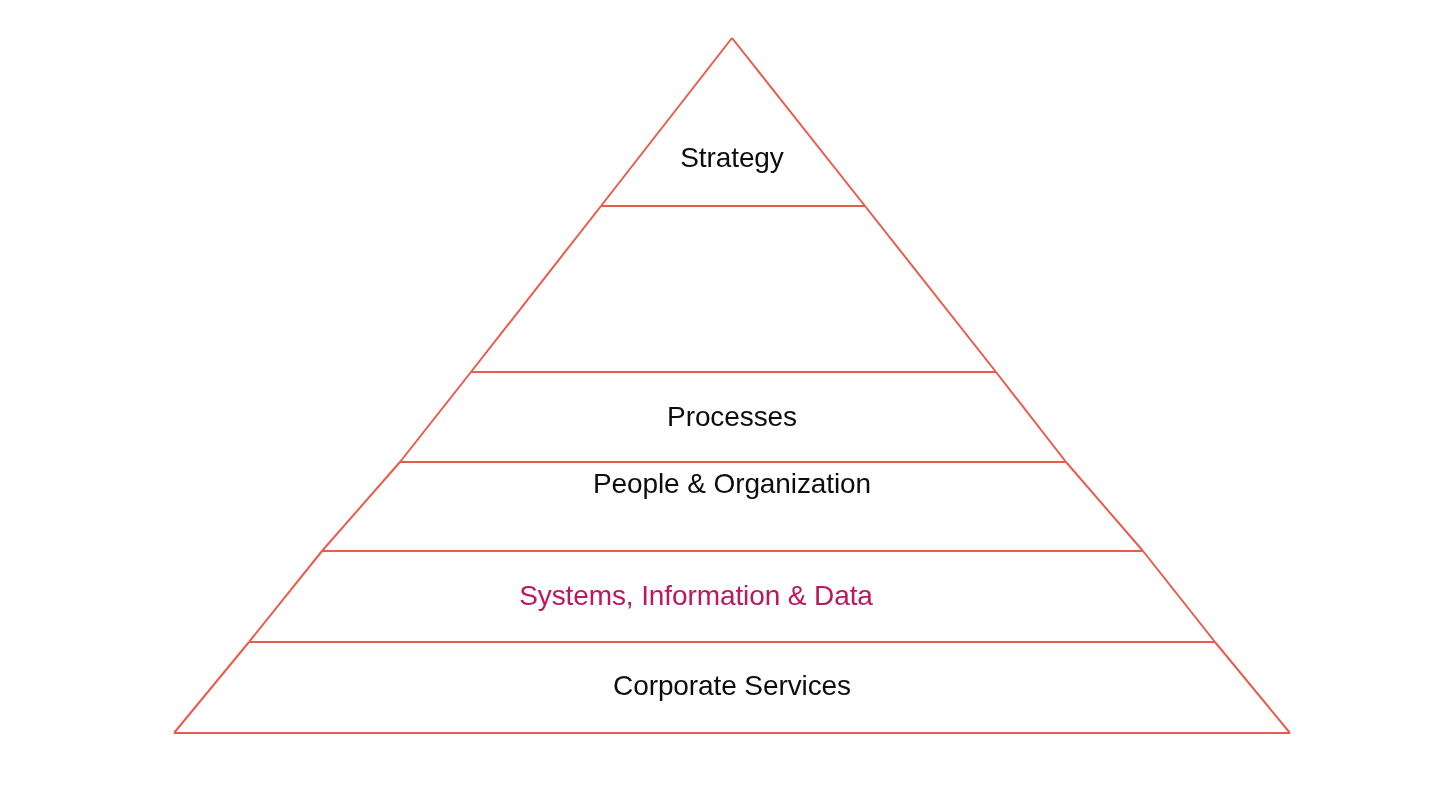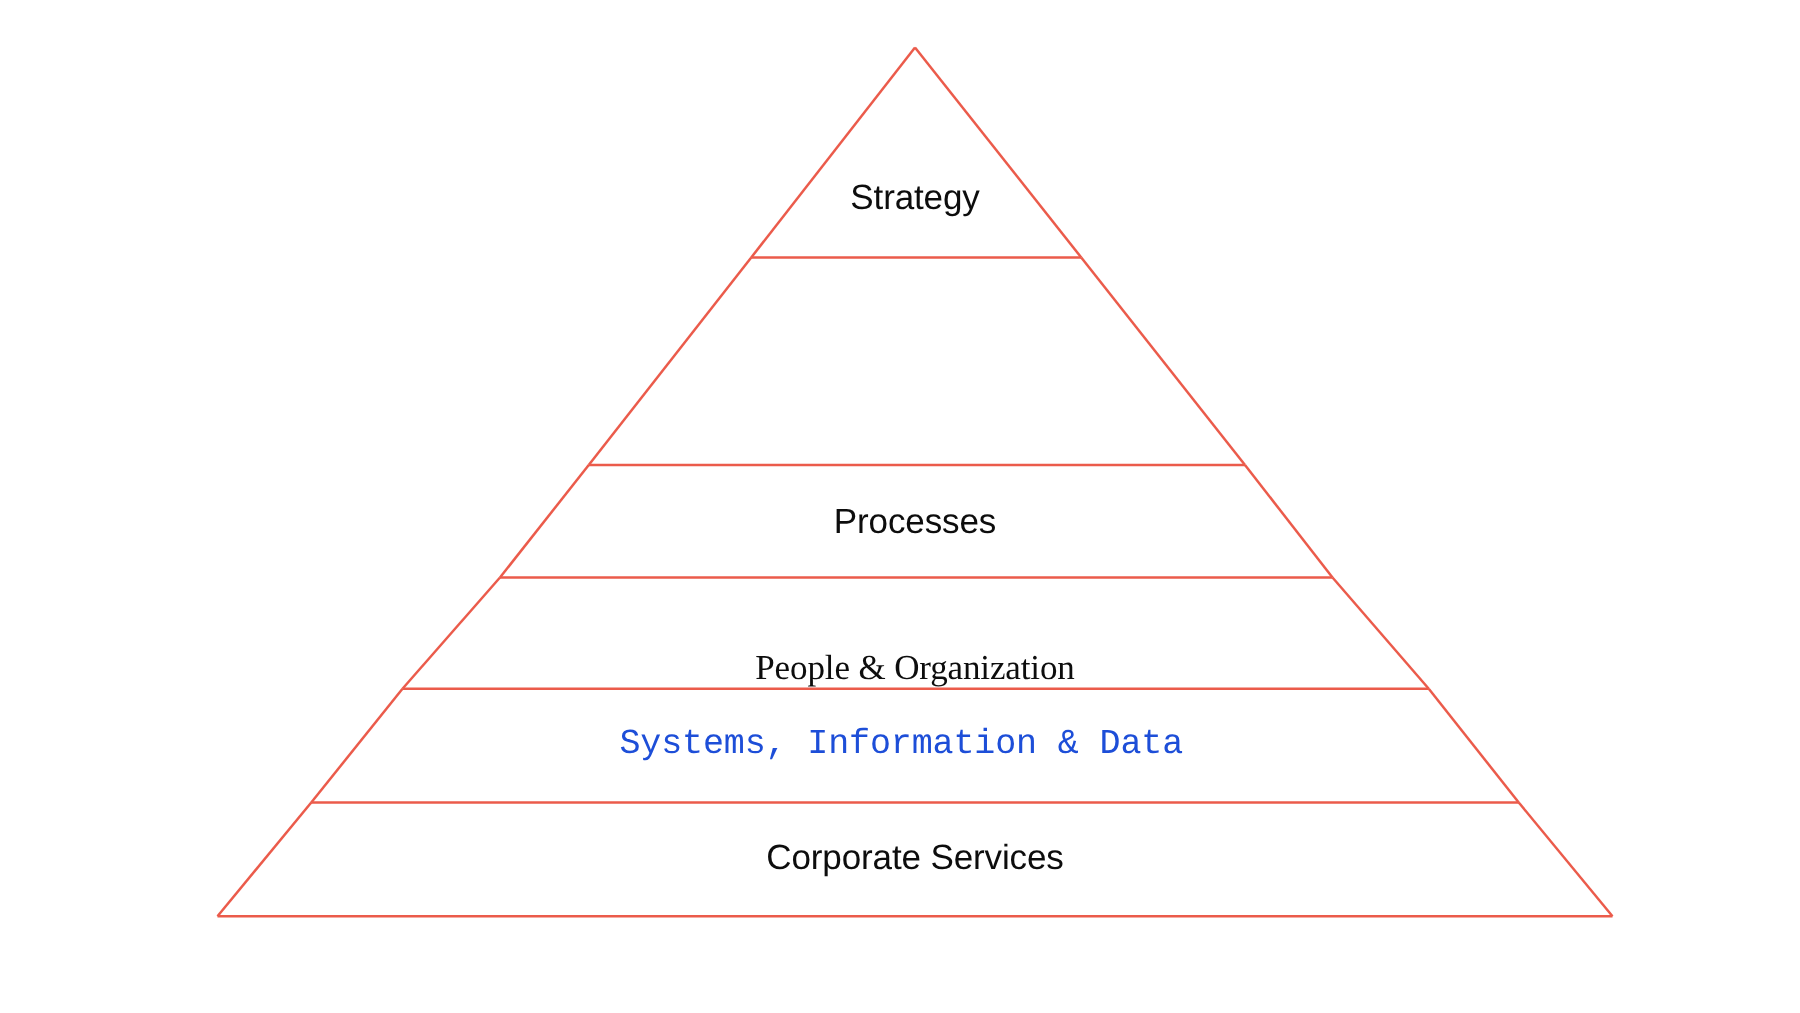--- a/index.html
+++ b/index.html
@@ -65,18 +65,18 @@
         <line x1="249" y1="642" x2="174" y2="733" stroke="#EB5B4B" stroke-width="2" stroke-linecap="butt" shape-rendering="geometricPrecision"></line>
         <line x1="1215" y1="642" x2="1290" y2="733" stroke="#EB5B4B" stroke-width="2" stroke-linecap="butt" shape-rendering="geometricPrecision"></line>
         <line x1="174" y1="733" x2="1290" y2="733" stroke="#EB5B4B" stroke-width="2" stroke-linecap="butt" shape-rendering="geometricPrecision"></line>
       </g>
   </svg>
 
   <div id="labels-layer">
       <div class="tier-label" style="left: 732px; top: 158px; color: rgb(13, 13, 13);"><div>Strategy</div></div>
       <div class="tier-label" style="left: 732px; top: 289px; color: rgb(13, 13, 13);"></div>
       <div class="tier-label" style="left: 732px; top: 417px; color: rgb(13, 13, 13);"><div>Processes</div></div>
-      <div class="tier-label" style="left: 732px; top: 535px; color: rgb(13, 13, 13); font-family: Liberation Serif, serif;"><div>People &amp; Organization</div></div>
-      <div class="tier-label" style="left: 721px; top: 596px; color: #1d4ed8; font-family: Liberation Mono, monospace;"><div>Systems, Information &amp; Data</div></div>
+      <div class="tier-label" style="left: 732px; top: 484px; color: rgb(13, 13, 13);"><div>People &amp; Organization</div></div>
+      <div class="tier-label" style="left: 696px; top: 596px; color: #be185d;"><div>Systems, Information &amp; Data</div></div>
       <div class="tier-label" style="left: 732px; top: 686px; color: rgb(13, 13, 13);"><div>Corporate Services</div></div>
     </div>
 
 </div>
 
 </body></html>

